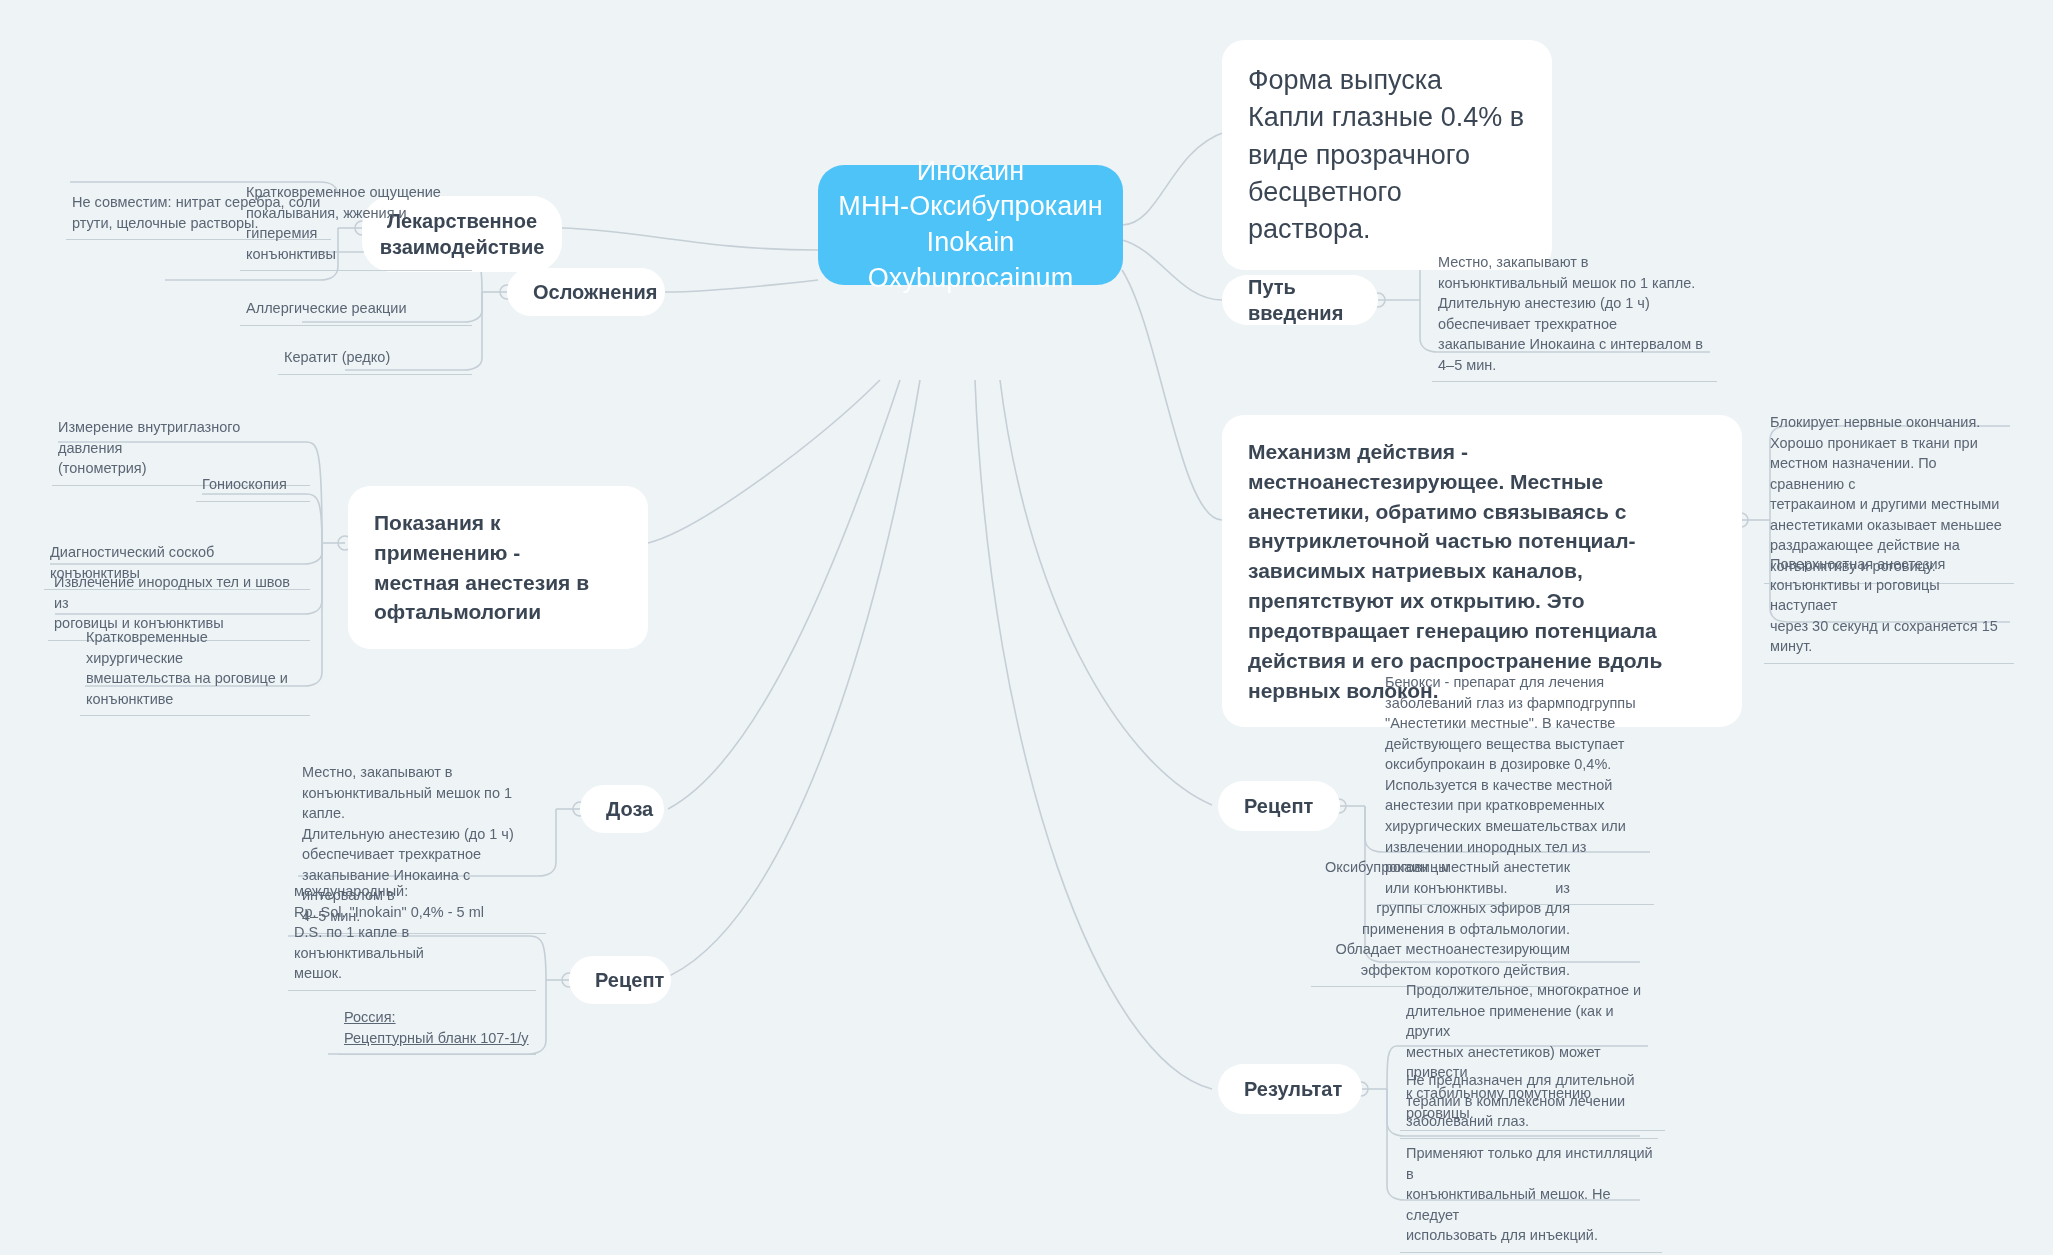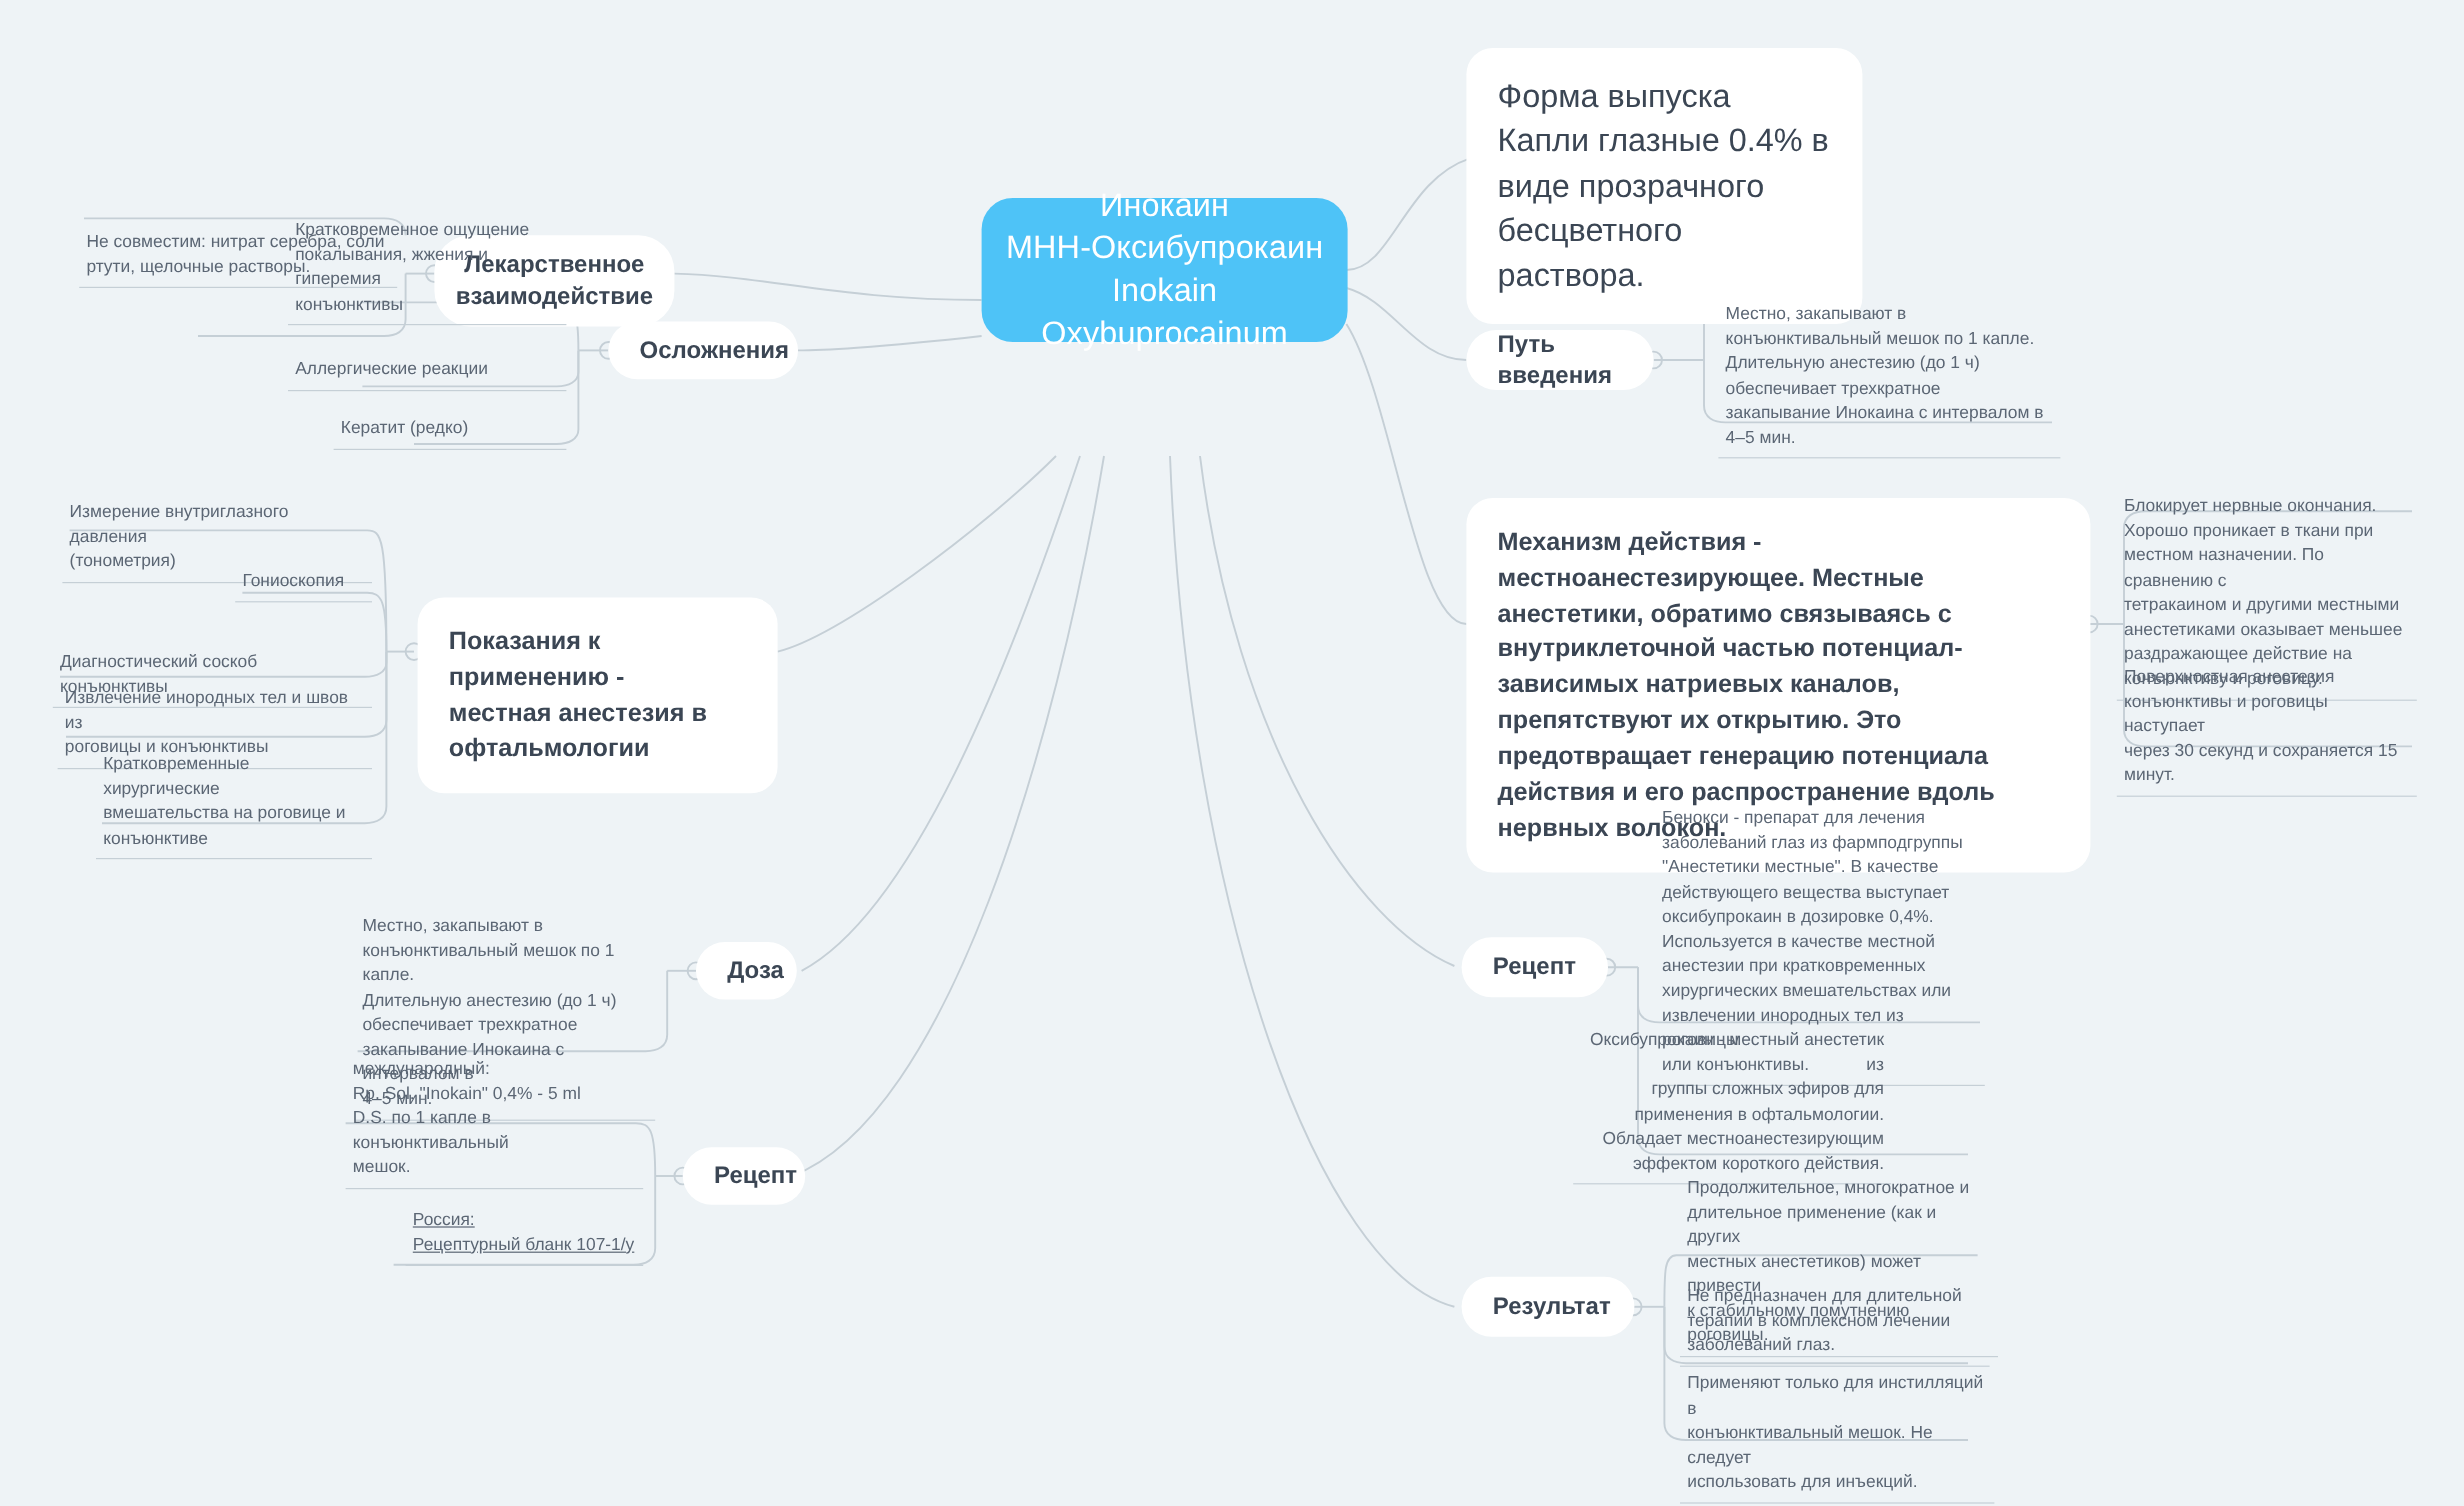--- a/index.html
+++ b/index.html
@@ -213,21 +213,21 @@
 
   <div class="node pill" style="left:507px;top:268px;width:158px;height:48px;">
     <span>Осложнения</span>
   </div>
   <div class="leaf" style="left:240px;top:180px;width:232px;border-bottom:1.6px solid #c5cfd6;">Кратковременное ощущение
 покалывания, жжения и гиперемия
 конъюнктивы</div>
   <div class="leaf" style="left:240px;top:296px;width:232px;border-bottom:1.6px solid #c5cfd6;">Аллергические реакции</div>
   <div class="leaf" style="left:278px;top:345px;width:194px;border-bottom:1.6px solid #c5cfd6;">Кератит (редко)</div>
 
-  <div class="node card bold" style="left:348px;top:498px;width:300px;">
+  <div class="node card bold" style="left:348px;top:486px;width:300px;">
     <span style="white-space:pre-line;">Показания к применению -
 местная анестезия в
 офтальмологии</span>
   </div>
   <div class="leaf" style="left:52px;top:415px;width:258px;border-bottom:1.6px solid #c5cfd6;">Измерение внутриглазного давления
 (тонометрия)</div>
   <div class="leaf" style="left:196px;top:472px;width:114px;border-bottom:1.6px solid #c5cfd6;">Гониоскопия</div>
   <div class="leaf" style="left:44px;top:540px;width:266px;border-bottom:1.6px solid #c5cfd6;">Диагностический соскоб конъюнктивы</div>
   <div class="leaf" style="left:48px;top:570px;width:262px;border-bottom:1.6px solid #c5cfd6;">Извлечение инородных тел и швов из
 роговицы и конъюнктивы</div>

